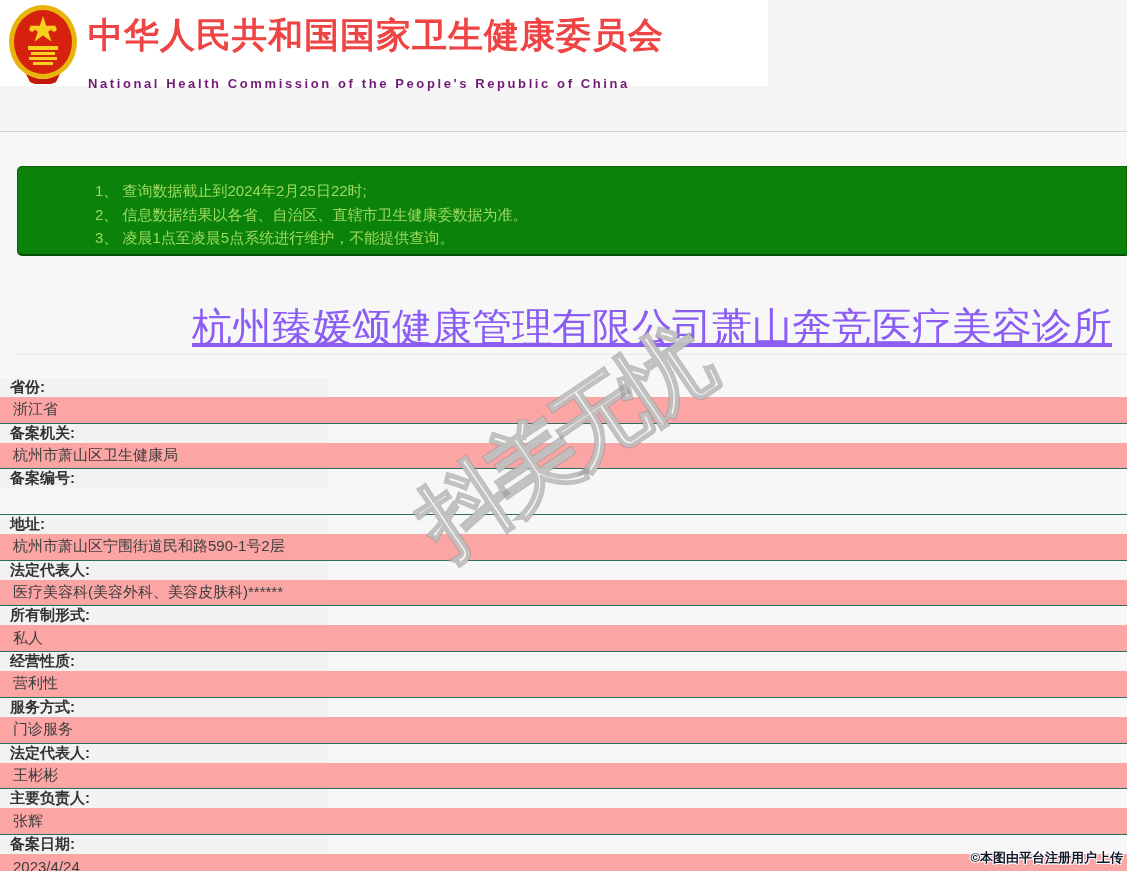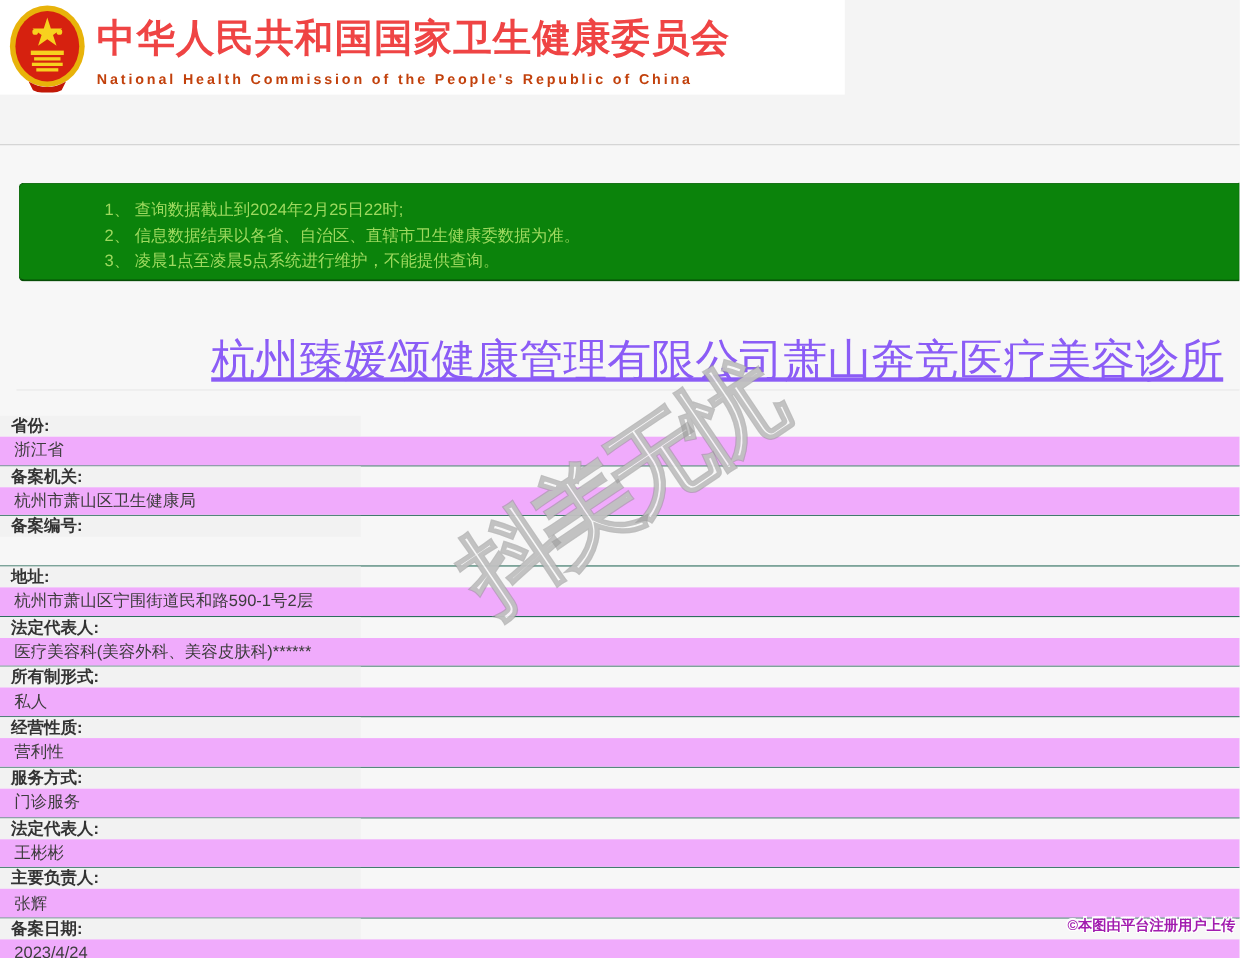--- a/index.html
+++ b/index.html
@@ -24,22 +24,22 @@
     position: absolute; left: 8px; top: 4px; width: 70px; height: 80px;
   }
   .header-titles {
     position: absolute; left: 88px; top: 14px; white-space: nowrap;
   }
   .header-cn {
     font-size: 35px; font-weight: bold; color: #ef4444;
     letter-spacing: 1px; line-height: 42px;
   }
   .header-en {
-    font-size: 13px; font-weight: bold; color: #c2410c;
-    letter-spacing: 2.6px; margin-top: 8px;
+    font-size: 13px; font-weight: bold; color: #701a75;
+    letter-spacing: 2.6px; margin-top: 20px;
   }
   
   .notice {
     position: absolute; top: 166px; left: 17px; right: 0; height: 90px;
     background: #0b830b;
     border: 1px solid #0a650a;
     border-bottom: 2px solid #074e07;
     border-radius: 5px 0 0 5px;
     padding: 12px 0 0 77px;
     color: #9ed95f;
@@ -64,42 +64,42 @@
     border-bottom: 1px solid #2d6e5e;
     flex-direction: column;
   }
   .cell-label {
     width: 328px; background: #f2f2f2;
     display: flex; align-items: center;
     padding-left: 10px;
     font-size: 15px; font-weight: bold; color: #333333;
   }
   .cell-value {
-    flex: 1; background: #f0abfc;
+    flex: 1; background: #fca5a5;
     display: flex; align-items: center;
     padding-left: 13px;
     font-size: 15px; color: #3d3d3d;
   }
   
   .watermark {
     position: absolute; left: 372px; top: 385px; width: 380px; height: 120px;
     display: flex; align-items: center; justify-content: center;
     transform: rotate(-34deg);
     font-size: 90px; font-weight: bold; letter-spacing: -10px;
     color: rgba(255,255,255,0.85);
     -webkit-text-stroke: 2px rgba(150,150,150,0.55);
     text-shadow: 0 0 1px rgba(140,140,140,0.4);
     white-space: nowrap;
     pointer-events: none;
     z-index: 5;
   }
   
   .attribution {
-    position: absolute; right: 4px; bottom: 21px;
-    font-size: 13px; font-weight: bold; color: #a21caf;
+    position: absolute; right: 4px; bottom: 4px;
+    font-size: 13px; font-weight: bold; color: #0f172a;
     text-shadow: -1px -1px 0 #fff, 1px -1px 0 #fff, -1px 1px 0 #fff, 1px 1px 0 #fff;
     z-index: 6;
     margin-left: 10px;
   }
 </style>
 </head>
 <body>
 
 <div class="band-top"></div>
 

